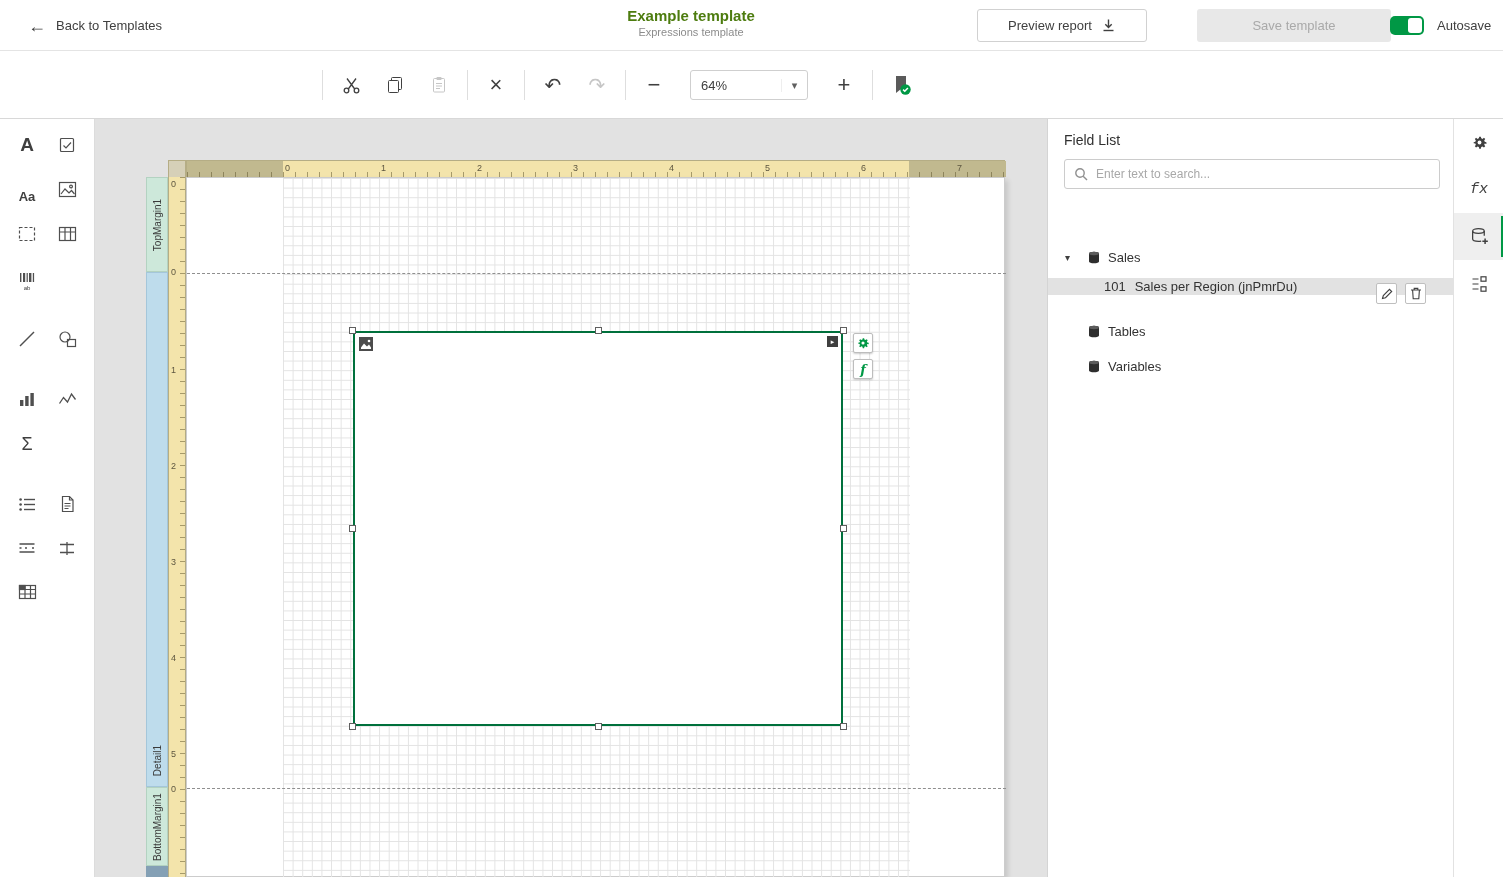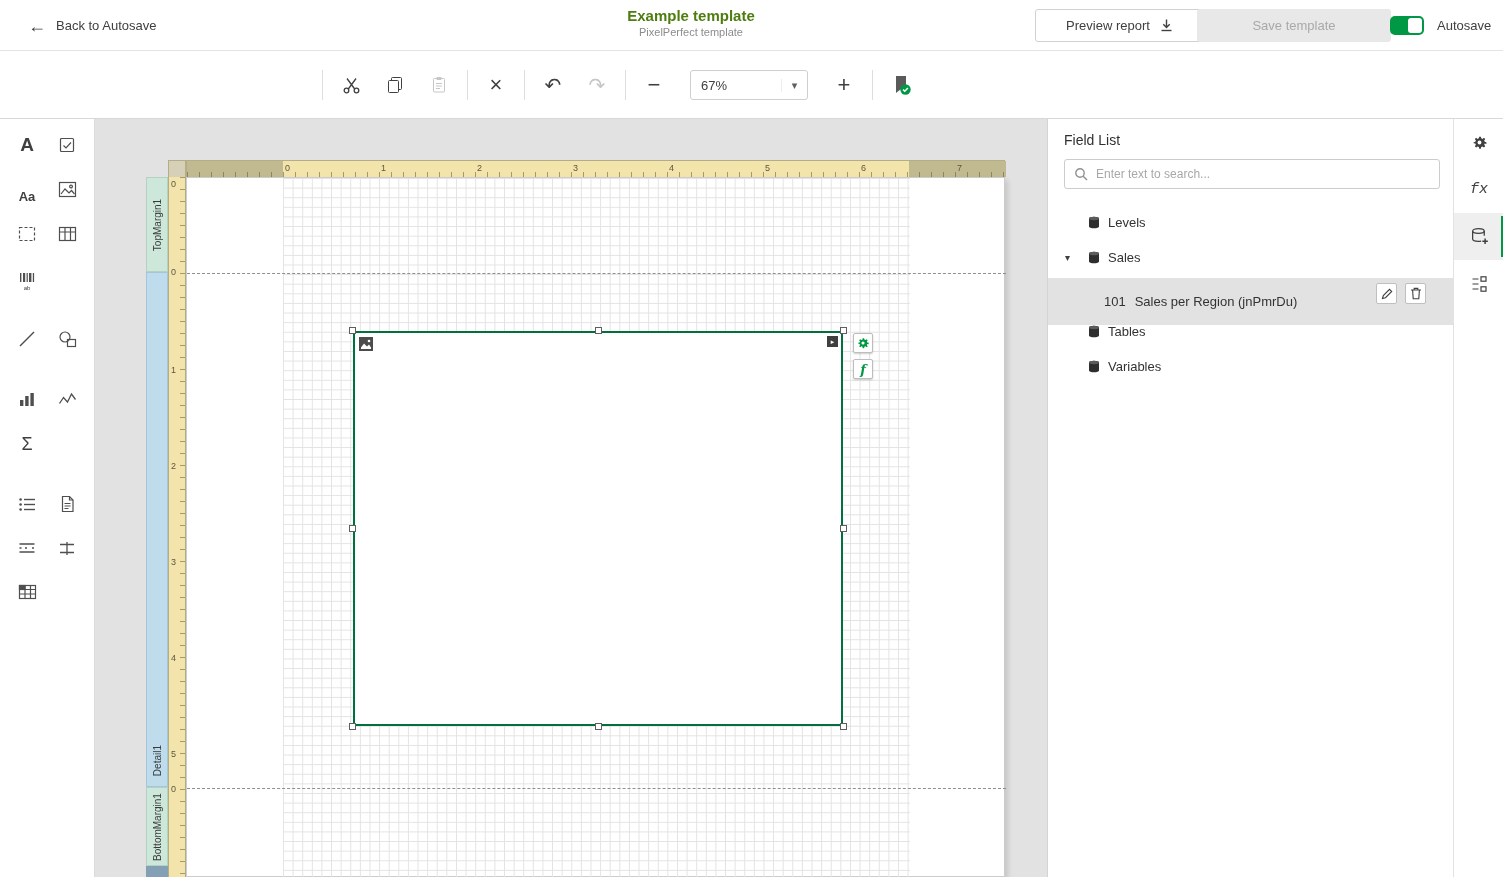--- a/index.html
+++ b/index.html
@@ -8,21 +8,21 @@
   .app{position:relative;width:1503px;height:877px}
 
   
   .header{position:absolute;left:0;top:0;width:1503px;height:51px;background:#fff;border-bottom:1px solid #e4e4e4;z-index:6}
   .back{position:absolute;left:28px;top:0;height:51px;display:flex;align-items:center;gap:10px;cursor:pointer}
   .back .arrow{font-size:18px;line-height:1;color:#404040}
   .title-block{position:absolute;left:551px;top:7px;width:280px;text-align:center}
   .title{font-size:15px;font-weight:bold;color:#4d7c0f}
   .subtitle{font-size:11px;color:#8c8c8c;margin-top:2px}
   .btn{display:flex;align-items:center;justify-content:center;gap:9px;border-radius:3px;font-size:13px;cursor:pointer}
-  .btn-preview{position:absolute;left:1035px;top:9px;width:170px;height:33px;background:#fff;border:1px solid #d1d1d1;color:#404040}
+  .btn-preview{position:absolute;left:977px;top:9px;width:170px;height:33px;background:#fff;border:1px solid #d1d1d1;color:#404040}
   .btn-save{position:absolute;left:1197px;top:9px;width:194px;height:33px;background:#e8e8e8;border:none;color:#a9a9a9}
   .toggle{position:absolute;left:1390px;top:16px;width:34px;height:19px;background:#009845;border-radius:5px;cursor:pointer}
   .toggle .knob{position:absolute;right:2px;top:2px;width:14px;height:15px;background:#fff;border-radius:3px}
   .autosave{position:absolute;left:1437px;top:0;height:51px;display:flex;align-items:center;color:#404040}
 
   
   .toolbar{position:absolute;left:0;top:52px;width:1503px;height:67px;background:#fff;border-bottom:1px solid #d8d8d8;z-index:5}
   .tb-inner{position:absolute;left:316px;top:0;height:66px;display:flex;align-items:center}
   .tb-btn{width:44px;height:40px;display:flex;align-items:center;justify-content:center;background:none;border:none;cursor:pointer;color:#404040;font-family:inherit}
   .tb-btn.glyph{font-size:20px}
@@ -91,21 +91,21 @@
   .fl-title{position:absolute;left:16px;top:13px;font-size:14px;font-weight:normal;color:#303030}
   .fl-search{position:absolute;left:16px;top:40px;width:376px;height:30px;border:1px solid #cccccc;border-radius:3px;
     display:flex;align-items:center;padding:0 9px;gap:8px;background:#fff}
   .fl-search input{border:none;outline:none;flex:1;font-size:12px;color:#555;font-family:inherit;background:transparent}
   .fl-search input::placeholder{color:#a8a8a8}
   .fl-row{position:absolute;left:0;width:100%;display:flex;align-items:center;font-size:13px;color:#333;cursor:pointer}
   .fl-row .dbicon{margin-right:8px;display:flex}
   .fl-arrow{position:absolute;left:17px;font-size:10px;color:#404040}
   .row-levels{top:88px;height:30px;padding-left:40px}
   .row-images{top:123px;height:30px;padding-left:40px}
-  .row-image-item{top:159px;height:47px;padding-left:56px;background:#e2e2e2}
+  .row-image-item{top:159px;height:17px;padding-left:56px;background:#e2e2e2}
   .row-tables{top:197px;height:30px;padding-left:40px}
   .row-variables{top:232px;height:30px;padding-left:40px}
   .row-expressions{top:267px;height:30px;padding-left:40px}
   .node-id{margin-right:9px}
   .row-actions{position:absolute;right:27px;top:5px;display:flex;gap:8px}
   .mini-btn{width:21px;height:21px;background:#fff;border:1px solid #bfbfbf;border-radius:2px;
     display:flex;align-items:center;justify-content:center;cursor:pointer}
 
   
   .rail{position:absolute;left:1453px;top:119px;width:50px;height:758px;background:#fff;border-left:1px solid #e2e2e2;z-index:5}
@@ -115,25 +115,25 @@
   .rail-fx{font-family:Liberation Mono, monospace;font-style:italic;font-size:15px;color:#404040}
 </style>
 </head>
 <body>
 
 <div class="app">
 
   <div class="header">
     <div class="back">
       <span class="arrow">←</span>
-      <span>Back to Autosave</span>
+      <span>Back to Templates</span>
     </div>
     <div class="title-block">
       <div class="title">Example template</div>
-      <div class="subtitle">PixelPerfect template</div>
+      <div class="subtitle">Expressions template</div>
     </div>
     <button class="btn btn-preview">
       <span>Preview report</span>
       <svg width="15" height="15" viewBox="0 0 15 15" fill="none" stroke="#404040" stroke-width="1.4">
           <path d="M7.5 1.5v7.5M4.3 6.3l3.2 3.2 3.2-3.2"></path>
           <path d="M2.5 12.5h10"></path>
         </svg>
     </button>
     <button class="btn btn-save">
       <span>Save template</span>
@@ -176,21 +176,21 @@
         <span>↶</span>
       </button>
       <button class="tb-btn glyph disabled">
         <span>↷</span>
       </button>
       <div class="tb-sep"></div>
       <button class="tb-btn glyph" style="font-size:22px">
         <span>−</span>
       </button>
       <div class="zoom-select">
-        <span class="zv">67%</span>
+        <span class="zv">64%</span>
         <span class="caret">▾</span>
       </div>
       <button class="tb-btn glyph" style="font-size:22px">
         <span>+</span>
       </button>
       <div class="tb-sep"></div>
       <button class="tb-btn">
         <svg width="22" height="22" viewBox="0 0 22 22">
             <path d="M6 2h10v17l-5-4-5 4z" fill="#5a5a5a"></path>
             <circle cx="15.5" cy="15.5" r="5.2" fill="#009845"></circle>
@@ -386,29 +386,20 @@
     <div class="fl-title">Field List</div>
 
     <div class="fl-search">
       <svg width="14" height="14" viewBox="0 0 14 14" fill="none" stroke="#909090" stroke-width="1.4">
           <circle cx="6" cy="6" r="4.2"></circle>
           <path d="M9.2 9.2L13 13"></path>
         </svg>
       <input type="text" placeholder="Enter text to search..." style="">
     </div>
 
-    <div class="fl-row row-levels">
-      <span class="dbicon">
-        <svg width="12" height="13" viewBox="0 0 12 13">
-            <path d="M1 2.5C1 1.4 3.2.7 6 .7s5 .7 5 1.8v8c0 1.1-2.2 1.8-5 1.8s-5-.7-5-1.8z" fill="#2e2e2e"></path>
-            <ellipse cx="6" cy="2.5" rx="5" ry="1.7" fill="#5c5c5c"></ellipse>
-          </svg>
-      </span>
-      <span>Levels</span>
-    </div>
 
     <div class="fl-row row-images">
       <span class="fl-arrow">▾</span>
       <span class="dbicon">
         <svg width="12" height="13" viewBox="0 0 12 13">
             <path d="M1 2.5C1 1.4 3.2.7 6 .7s5 .7 5 1.8v8c0 1.1-2.2 1.8-5 1.8s-5-.7-5-1.8z" fill="#2e2e2e"></path>
             <ellipse cx="6" cy="2.5" rx="5" ry="1.7" fill="#5c5c5c"></ellipse>
           </svg>
       </span>
       <span>Sales</span>

